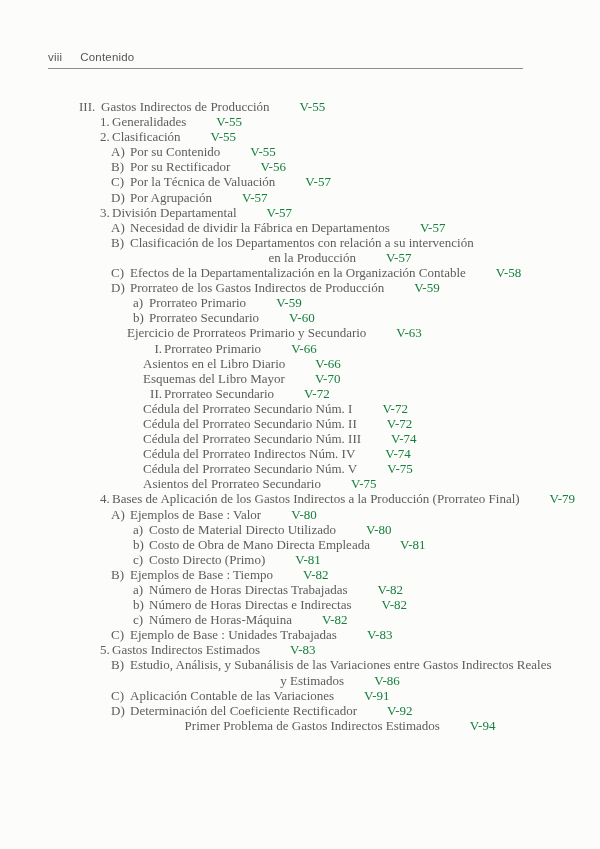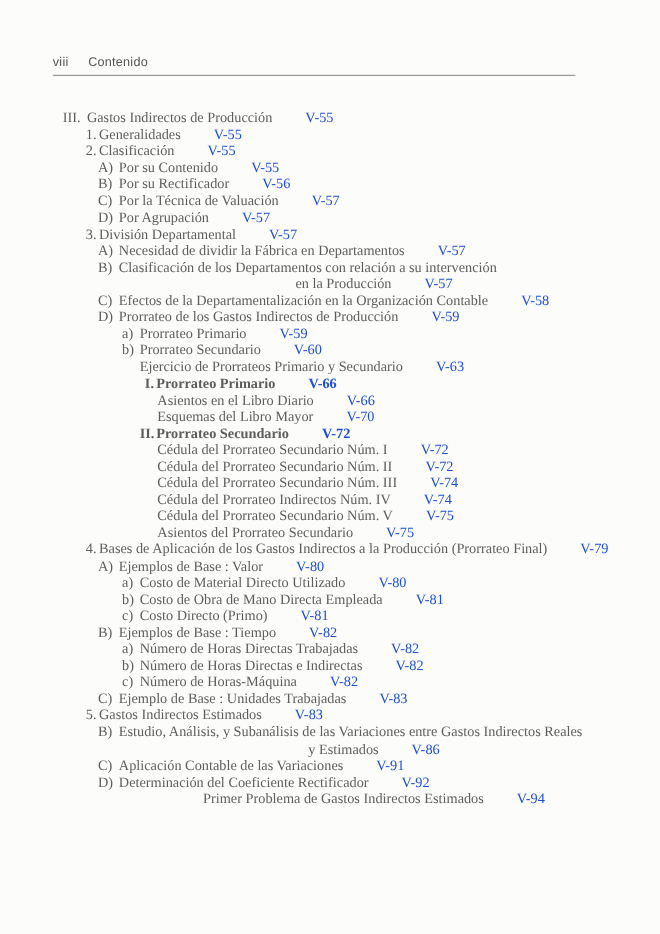--- a/index.html
+++ b/index.html
@@ -28,30 +28,30 @@
     border-bottom: 1.8px solid #90908e;
   }
   .toc {
     margin-top: 30px;
     font-family: "Liberation Serif", serif;
     font-size: 13px;
     line-height: 15.1px;
     color: #5d5d5b;
   }
   .toc-line { white-space: nowrap; }
-  .marker { display: inline-block; }
+  .marker { display: inline-block; margin-left: 22px; }
   .lvl-l0 { padding-left: 9px;  } .lvl-l0 .marker { width: 22px; }
   .lvl-l1 { padding-left: 30px; } .lvl-l1 .marker { width: 12px; }
   .lvl-l2 { padding-left: 41px; } .lvl-l2 .marker { width: 19px; }
   .lvl-l3 { padding-left: 63px; } .lvl-l3 .marker { width: 16px; }
-  .lvl-l5 { padding-left: 79px; font-weight: bold; } .lvl-l5 .marker { width: 15px; text-align: right; padding-right: 2px; box-sizing: border-box; }
+  .lvl-l5 { padding-left: 79px; } .lvl-l5 .marker { width: 15px; text-align: right; padding-right: 2px; box-sizing: border-box; }
   .lvl-t2 { padding-left: 60px; text-align: center; }
   .lvl-t3 { padding-left: 79px; }
   .lvl-t6 { padding-left: 95px; }
-  .page-ref { margin-left: 30px; color: #1d4ed8; }
+  .page-ref { margin-left: 30px; color: #15803d; }
 </style>
 </head>
 <body>
 
 <div class="page">
   <div class="page-header">
     <span class="folio">viii</span>
     <span class="header-title">Contenido</span>
   </div>
   <div class="toc">

